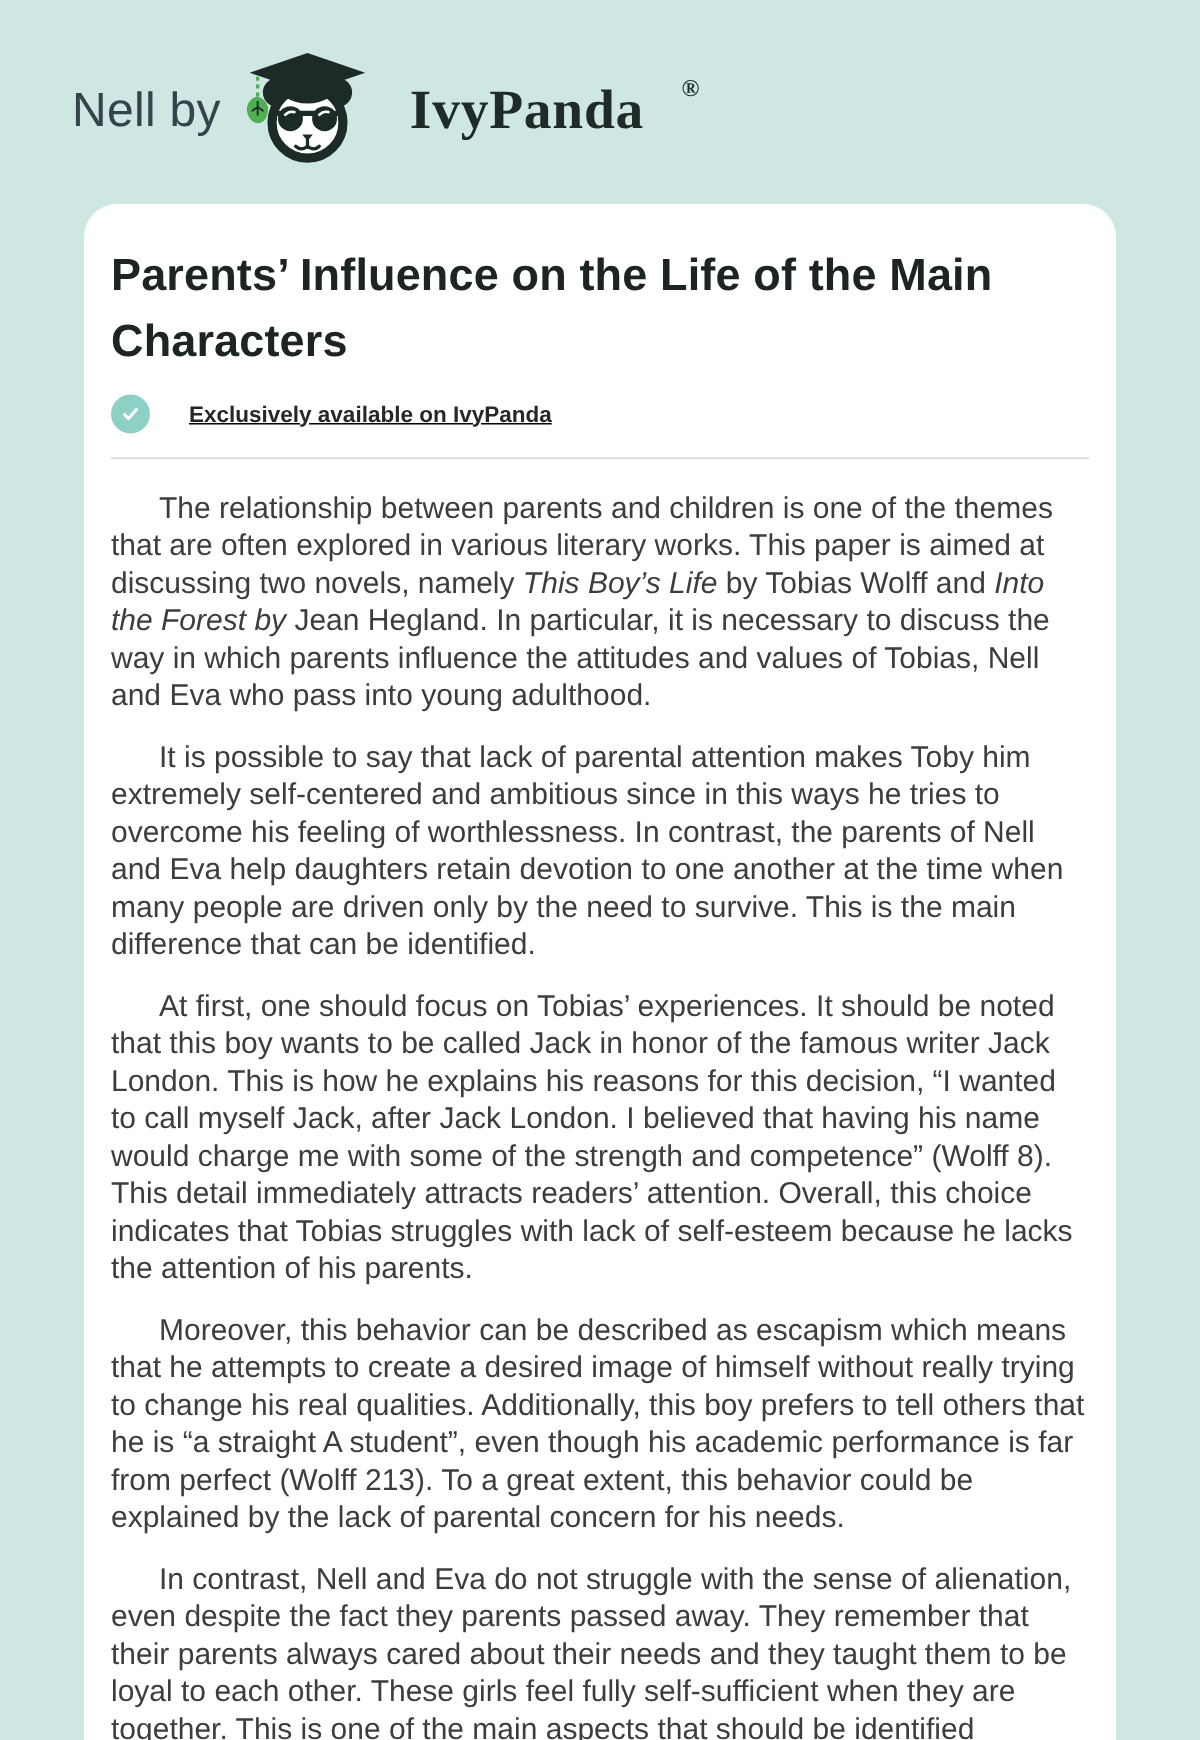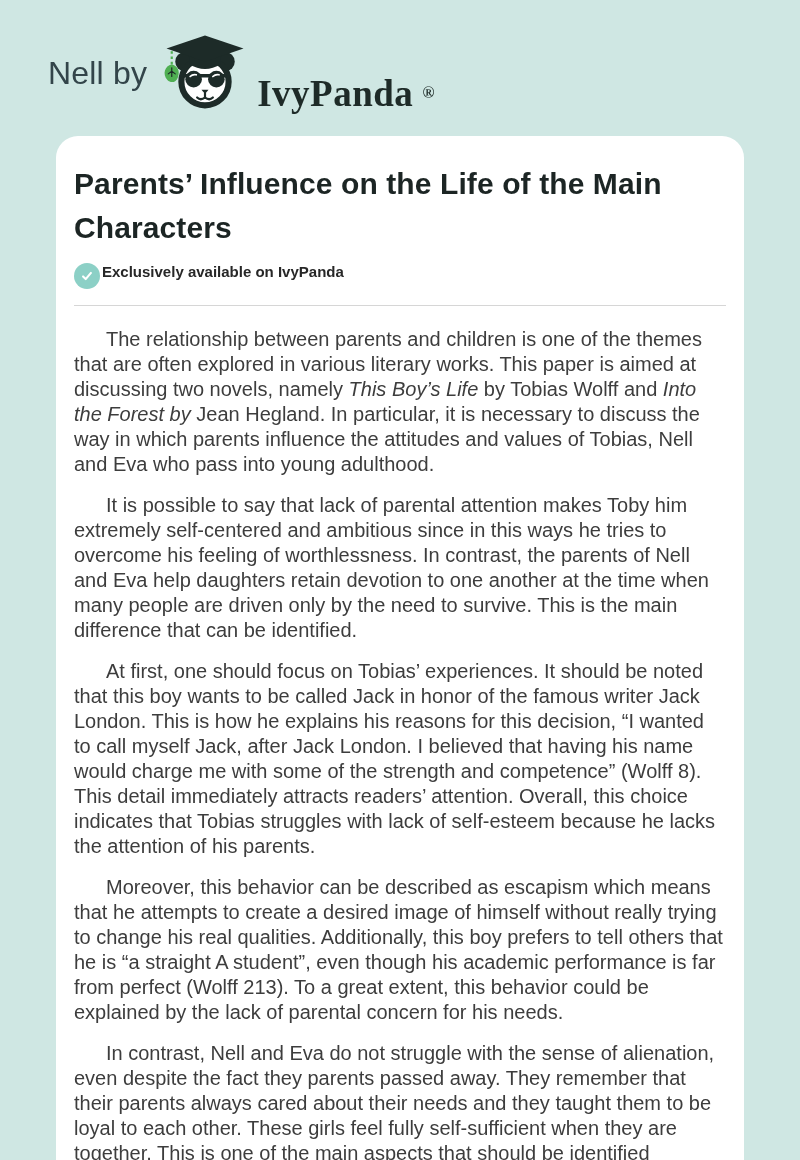--- a/index.html
+++ b/index.html
@@ -19,22 +19,22 @@
     padding: 28px 0 0 48px;
     height: 118px;
   }
   .essay-by {
     font-size: 32px;
     color: var(--header-text, #33454a);
     letter-spacing: 0.2px;
   }
   .logo {
     display: flex;
-    align-items: flex-end;
-    gap: 8px;
+    align-items: center;
+    gap: 24px;
     cursor: pointer;
   }
   .logo svg { display: block; }
   .brand {
     font-family: "Liberation Serif", "DejaVu Serif", serif;
     font-weight: 700;
     font-size: 37px;
     color: var(--brand-color, #1e2b28);
     letter-spacing: 0.5px;
   }
@@ -58,22 +58,24 @@
   .essay-title {
     font-size: 30px;
     line-height: 44px;
     font-weight: 700;
     color: var(--title-color, #1c2524);
     max-width: 600px;
     letter-spacing: 0.1px;
   }
   .badge-row {
     display: flex;
-    gap: 2px;
+    align-items: center;
+    gap: 26px;
     margin-top: 13px;
+    text-decoration: underline;
   }
   .check-circle {
     width: 26px;
     height: 26px;
     border-radius: 50%;
     background: var(--badge-color, #8cd0c6);
     display: inline-flex;
     align-items: center;
     justify-content: center;
     flex: 0 0 auto;

